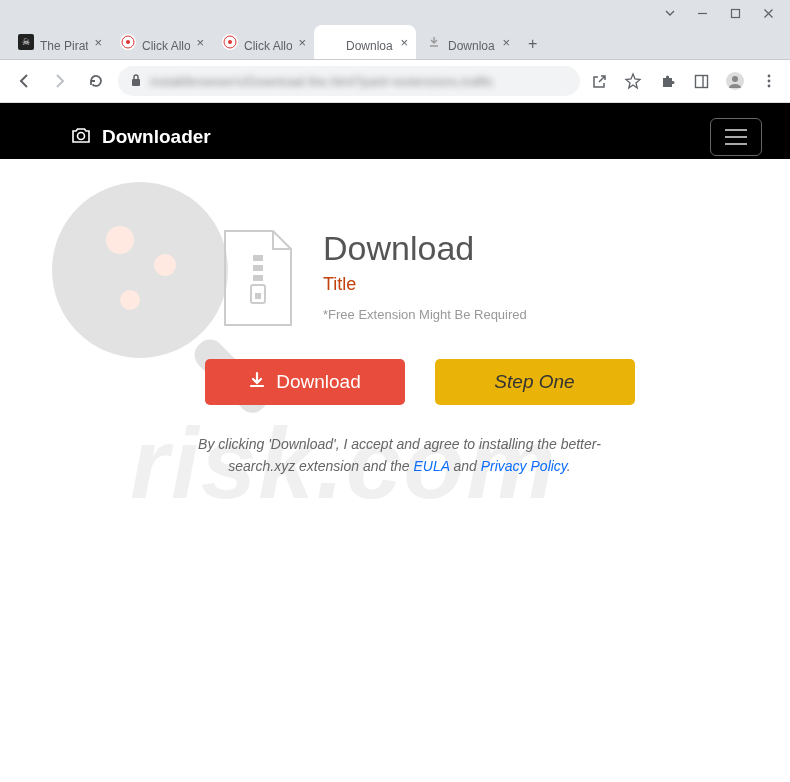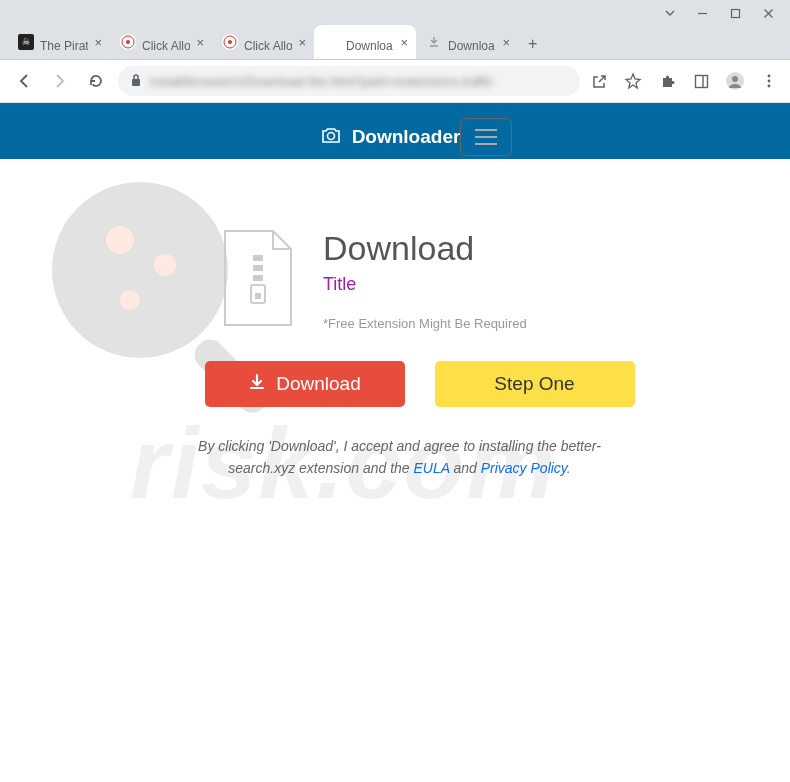--- a/index.html
+++ b/index.html
@@ -23,37 +23,37 @@
 .toolbar-row { background: #fff; display: flex; align-items: center; gap: 8px; padding: 6px 10px; border-bottom: 1px solid #e0e0e0; }
 .nav-btn { width: 28px; height: 28px; display: flex; align-items: center; justify-content: center; color: #5f6368; border-radius: 50%; cursor: default; }
 .nav-btn.disabled { color: #bdc1c6; }
 .address-bar { flex: 1; height: 30px; background: #f1f3f4; border-radius: 15px; display: flex; align-items: center; padding: 0 12px; gap: 8px; }
 .address-bar .lock { color: #5f6368; font-size: 13px; }
 .address-bar .url { color: #888; font-size: 13px; filter: blur(3px); white-space: nowrap; overflow: hidden; }
 .toolbar-icons { display: flex; align-items: center; gap: 12px; color: #5f6368; }
 .toolbar-icons > * { width: 22px; height: 22px; display: flex; align-items: center; justify-content: center; cursor: default; }
 
 
-.page-header { background: #0369a1; height: 56px; display: flex; align-items: center; justify-content: center; padding: 12px 28px 0 70px; }
+.page-header { background: #000000; height: 56px; display: flex; align-items: center; justify-content: space-between; padding: 12px 28px 0 70px; }
 .brand { display: flex; align-items: center; gap: 10px; color: #fff; font-size: 19px; font-weight: 600; }
 .hamburger { border: 1px solid #666; border-radius: 6px; padding: 8px 12px; cursor: default; }
 .hamburger svg { display: block; }
 
 
 .content { position: relative; padding: 70px 0 0 9px; }
 .hero-row { display: flex; align-items: flex-start; gap: 26px; margin-left: 210px; }
 .file-icon-wrap { width: 78px; height: 100px; }
 .hero-text h1 { font-size: 34px; font-weight: 300; color: #555; margin-bottom: 6px; }
-.hero-text .subtitle { font-size: 18px; color: #a21caf; margin-bottom: 21px; }
+.hero-text .subtitle { font-size: 18px; color: #c2410c; margin-bottom: 12px; }
 .hero-text .note { font-size: 13px; color: #999; }
 
 .buttons-row { display: flex; gap: 30px; justify-content: center; margin-top: 30px; margin-left: 40px; }
 .btn { width: 200px; height: 46px; border-radius: 5px; display: flex; align-items: center; justify-content: center; gap: 10px; font-size: 19px; cursor: default; border: none; }
 .btn-download { background: #e74c3c; color: #fff; }
-.btn-step { background: #fde047; color: #333; }
+.btn-step { background: #eab308; color: #333; font-style: italic; }
 
 .disclaimer { text-align: center; margin-top: 28px; font-size: 14px; font-style: italic; color: #666; line-height: 1.6; padding: 0 160px; }
 .disclaimer a { color: #0d6efd; text-decoration: none; font-style: italic; }
 
 
 .watermark { position: absolute; top: 160px; left: 30px; opacity: 0.14; pointer-events: none; z-index: -1; }
 .watermark-text { position: absolute; top: 406px; left: 130px; font-size: 100px; font-weight: 800; color: #000; opacity: 0.055; letter-spacing: 2px; pointer-events: none; z-index: -1; font-style: italic; }
 </style>
 </head>
 <body>

